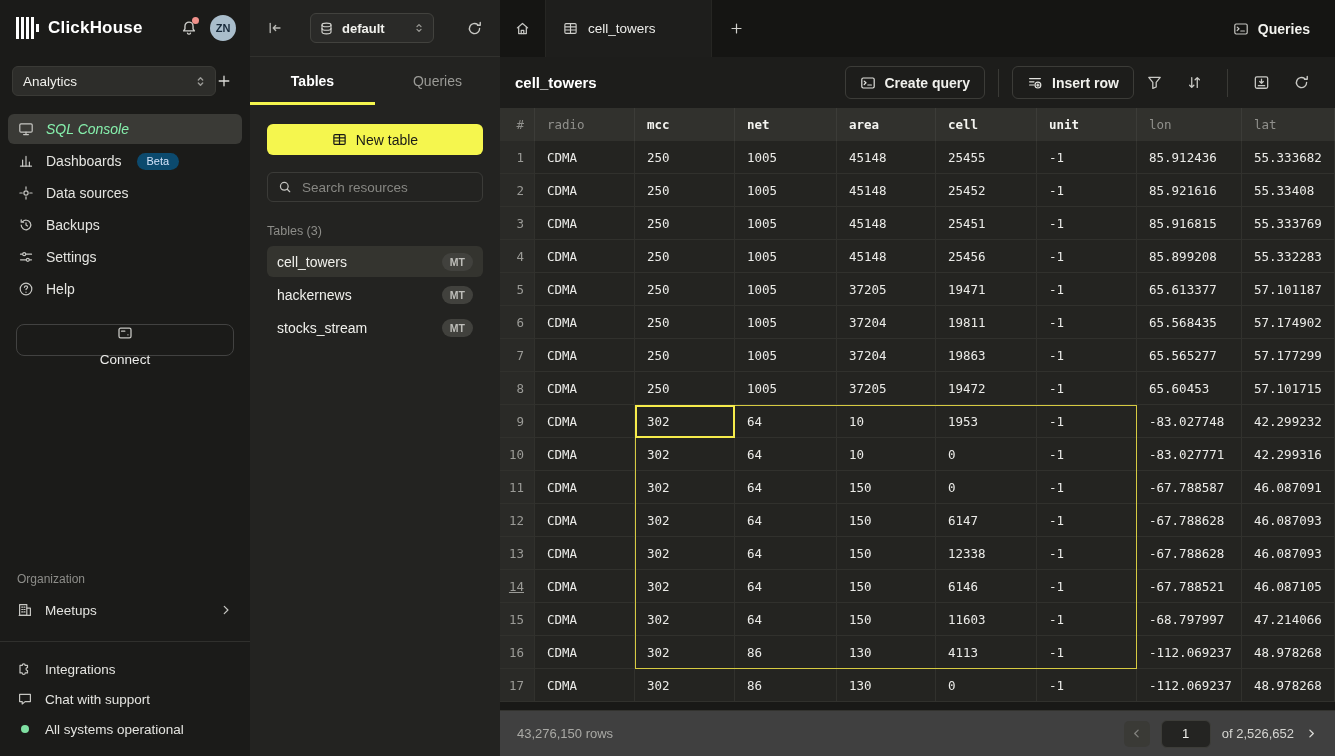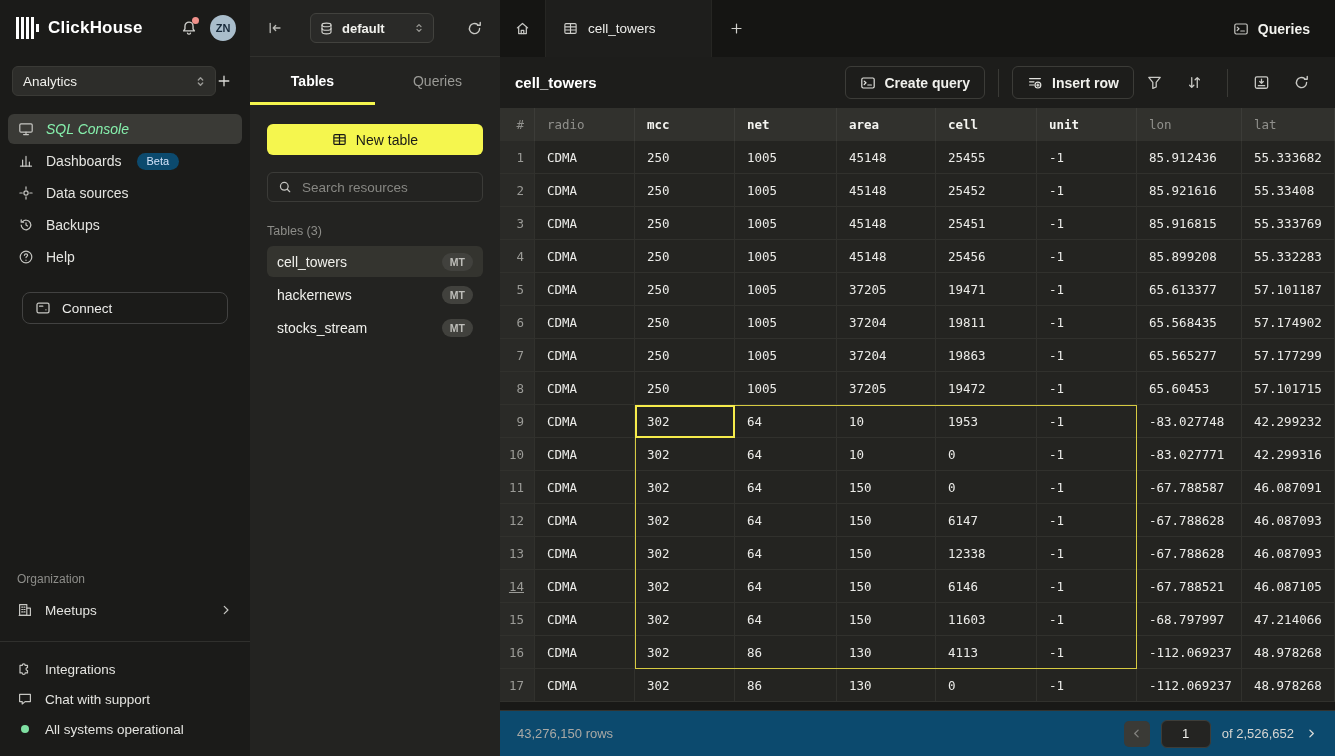--- a/index.html
+++ b/index.html
@@ -31,23 +31,23 @@
     display:flex; align-items:center; justify-content:space-between; padding:0 8px 0 10px;
     font-size:13.5px; color:#f0f0ec; cursor:pointer; }
   .plus-btn { color:#dcdcd8; }
 
   nav.sb-nav { padding:6px 8px 0; display:flex; flex-direction:column; gap:2px; }
   .nav-item { height:30px; border-radius:6px; display:flex; align-items:center; gap:12px;
     padding:0 10px; font-size:14px; color:#e4e4e0; cursor:pointer; }
   .nav-item.active { background:#3a3a36; color:#86efac;font-style:italic; }
   .badge-beta { background:#0c4a6e; color:#d3e3fb; font-size:11px; padding:2.5px 10px; border-radius:999px; margin-left:3px; }
 
-  .connect { margin:20px 22px 0; height:32px; border:1px solid #424241; background:transparent; border-radius:8px;
+  .connect { margin:20px 16px 0; height:32px; border:1px solid #424241; background:transparent; border-radius:8px;
     color:#ececea; font-size:13.5px; display:flex; align-items:center; gap:11px; padding:0 12px; cursor:pointer;
-    font-family:inherit; }
+    font-family:inherit;flex-direction:column; }
 
   .sb-bottom { margin-top:auto; padding-bottom:12px; }
   .org-label { padding:0 17px; font-size:12px; color:#8d8d89; margin-bottom:9px; }
   .sb-divider { border:none; border-top:1px solid #30302d; margin:16px 0 12px; }
   .sb-foot-item { height:30px; padding:0 9px; margin:0 8px; display:flex; align-items:center; gap:12px;
     font-size:13.5px; color:#e4e4e0; border-radius:6px; cursor:pointer; }
   .dot-wrap { width:16px; display:flex; justify-content:center; }
   .status-dot { width:8px; height:8px; border-radius:50%; background:#7fe0a2; }
   .chev-right { margin-left:auto; color:#c6c6c2; }
 
@@ -104,21 +104,21 @@
   .th { display:flex; align-items:center; padding:0 12px; color:#90908c; border-right:1px solid #3c3c38; cursor:pointer; }
   .th.sel { color:#f4f4f0; font-weight:700; }
   .th.gutter { justify-content:flex-end; padding:0 10px; }
   .tr { display:flex; height:33px; background:#242421; border-bottom:1px solid #31312d; }
   .td { display:flex; align-items:center; padding:0 12px; color:#ebebe8; border-right:1px solid #31312d; cursor:cell; }
   .td.gutter { background:#2a2a27; color:#9b9b97; justify-content:flex-end; padding:0 10px; }
   .sel-range { position:absolute; border:1px solid #d6ca41; pointer-events:none; }
   .sel-cell { position:absolute; border:2px solid #f6ec4b; pointer-events:none; }
 
   
-  .m-footer { margin-top:auto; height:46px; background:#0c4a6e; border-top:1px solid #33332f;
+  .m-footer { margin-top:auto; height:46px; background:#404040; border-top:1px solid #33332f;
     display:flex; align-items:center; padding:0 17px; flex-shrink:0; }
   .rows-label { font-size:13px; color:#a9a9a5; }
   .pager { margin-left:auto; display:flex; align-items:center; gap:11px; }
   .pg-prev { width:26px; height:26px; background:#3a3a36; border:none; border-radius:5px;
     display:flex; align-items:center; justify-content:center; color:#82827e; cursor:pointer; }
   .pg-input { width:50px; height:28px; background:#242422; border:1px solid #3d3d39; border-radius:6px;
     color:#f0f0ec; text-align:center; font-size:13px; font-family:inherit; outline:none; }
   .pg-of { font-size:13px; color:#d6d6d2; }
   .pg-next { background:none; border:none; color:#dcdcd8; cursor:pointer; padding:0; }
 </style>
@@ -198,20 +198,30 @@
         </div>
         <div class="nav-item">
           <span class="icn">
             <svg width="16" height="16" viewBox="0 0 16 16" fill="none" stroke="currentColor" stroke-width="1.2" stroke-linecap="round" stroke-linejoin="round">
               <path d="M3.2 8a4.8 4.8 0 1 0 1.4-3.4"></path>
               <path d="M3.2 2.8v2.4h2.4"></path>
               <path d="M8 5.9V8l1.5 1"></path>
             </svg>
           </span>
           <span>Backups</span>
+        </div>
+        <div class="nav-item">
+          <span class="icn">
+            <svg width="16" height="16" viewBox="0 0 16 16" fill="none" stroke="currentColor" stroke-width="1.2" stroke-linecap="round" stroke-linejoin="round">
+              <path d="M2.5 5.2h11M2.5 10.8h11"></path>
+              <circle cx="6.2" cy="5.2" r="1.5" fill="#1b1b19"></circle>
+              <circle cx="9.8" cy="10.8" r="1.5" fill="#1b1b19"></circle>
+            </svg>
+          </span>
+          <span>Settings</span>
         </div>
         <div class="nav-item">
           <span class="icn">
             <svg width="16" height="16" viewBox="0 0 16 16" fill="none" stroke="currentColor" stroke-width="1.2" stroke-linecap="round" stroke-linejoin="round">
               <circle cx="8" cy="8" r="5.8"></circle>
               <path d="M6.4 6.3c.1-.9.8-1.5 1.6-1.5.9 0 1.6.6 1.6 1.4 0 1.2-1.6 1.2-1.6 2.4"></path>
               <path d="M8 11.1v.2"></path>
             </svg>
           </span>
           <span>Help</span>

